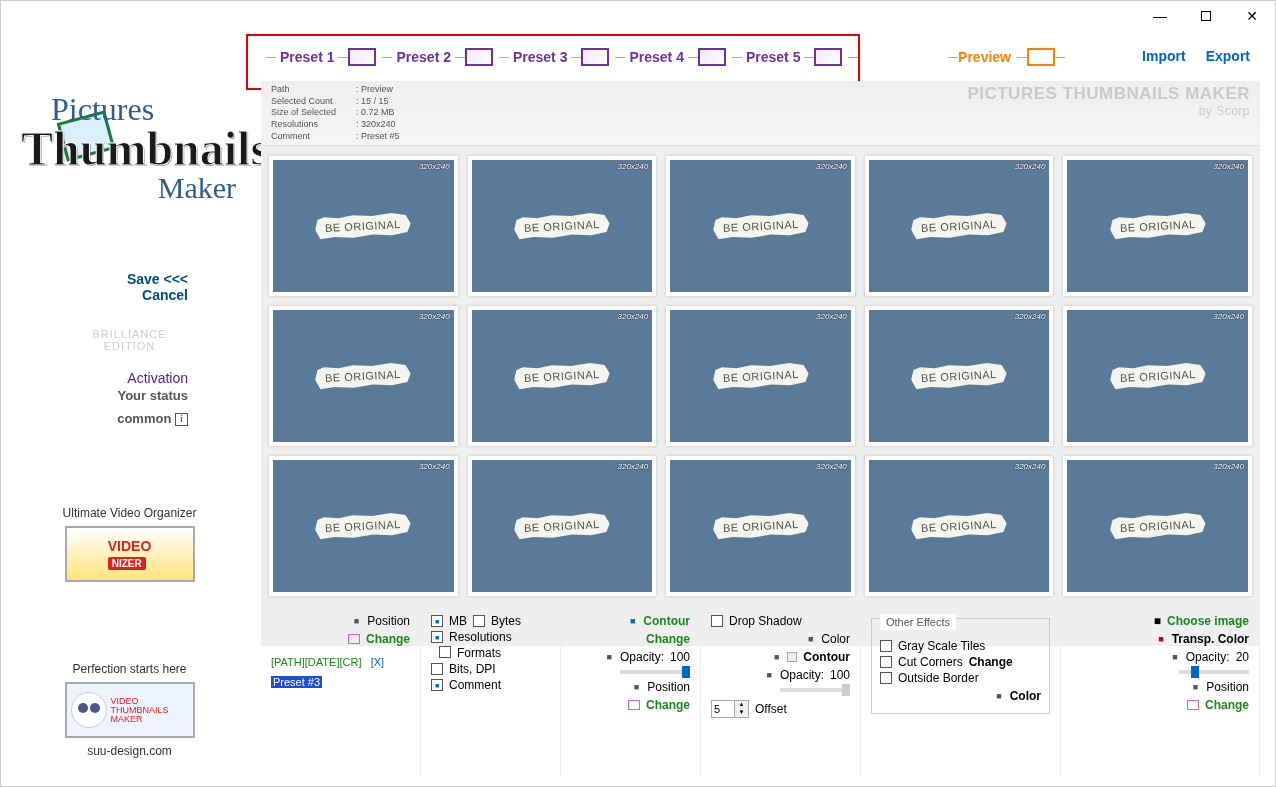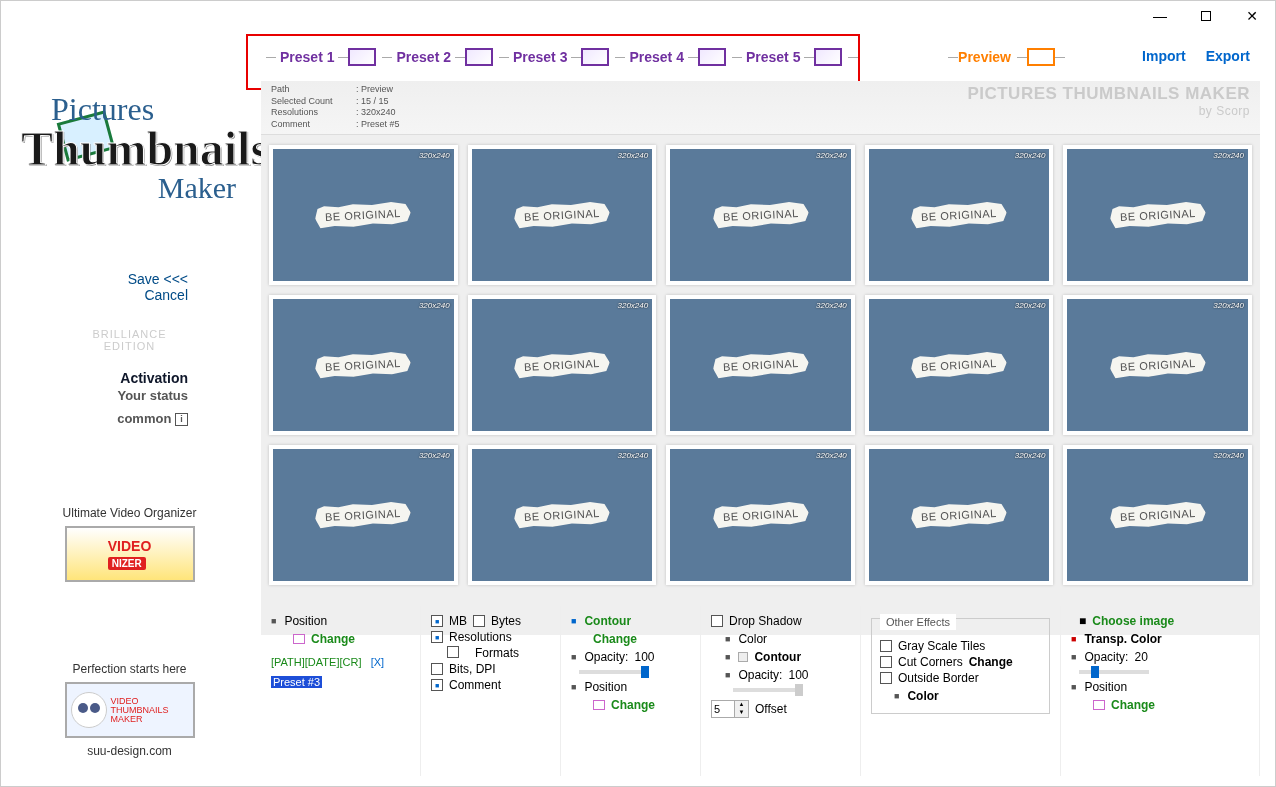--- a/index.html
+++ b/index.html
@@ -21,25 +21,25 @@
 .preview-swatch { width:28px; height:18px; border:2px solid #ff7f00; display:inline-block; background:#fff;}
 .import-export { position:absolute; top:14px; right:10px; display:flex; gap:20px; font-weight:bold; color:#0066cc; font-size:14px;}
 
 .sidebar { position:absolute; left:0; top:60px; width:245px; height:700px; padding:10px 8px 8px 20px;}
 .logo { width:220px; height:160px; position:relative; margin-top:20px;}
 .logo-text1 { font-family:"Brush Script MT", cursive; color:#2b5f8e; font-size:32px; position:absolute; left:30px; top:0;}
 .logo-text2 { font-family:"Brush Script MT", cursive; color:#1a1a1a; -webkit-text-stroke:1px #fff; font-size:48px; font-weight:bold; position:absolute; left:0; top:30px; text-shadow:1px 1px 0 #888;}
 .logo-text3 { font-family:"Brush Script MT", cursive; color:#2b5f8e; font-size:30px; position:absolute; right:5px; top:80px;}
 .logo-frame { position:absolute; left:40px; top:25px; width:50px; height:40px; border:3px solid #1a7a3a; transform:rotate(-15deg); background:#d8f0ff;}
 
-.side-links { margin-top:20px; text-align:right; padding-right:50px; font-size:14px; font-weight:normal;}
+.side-links { margin-top:20px; text-align:right; padding-right:50px; font-size:14px; font-weight:bold;}
 .save-link { color:#004b87; }
 .cancel-link { color:#004b87; }
 .brilliance { margin-top:25px; color:#ccc; font-size:11px; text-align:center; letter-spacing:1px;}
-.activation { margin-top:18px; color:#0f172a; font-weight:bold; text-align:right; padding-right:50px; font-size:14px;}
+.activation { margin-top:18px; color:#4c1d95; font-weight:normal; text-align:right; padding-right:50px; font-size:14px;}
 .your-status { text-align:right; padding-right:50px; color:#555; font-size:13px; margin-top:2px;font-weight:bold;}
 .common { text-align:right; padding-right:50px; color:#555; font-size:13px; font-weight:bold; margin-top:8px;}
 .common .info-icon { display:inline-block; width:13px; height:13px; border:1px solid #555; font-size:9px; text-align:center; line-height:11px; vertical-align:middle;}
 
 .promo { text-align:center; margin-top:80px; font-size:12px; color:#333;}
 .promo-box { width:130px; height:56px; margin:6px auto; border:2px solid #aaa; background:linear-gradient(#fff,#ffe57a); display:flex; align-items:center; justify-content:center;}
 .videonizer { font-size:14px; font-weight:bold;}
 .videonizer .v { color:#e02020;}
 .videonizer .n { background:#e02020; color:#fff; padding:1px 4px; border-radius:2px; font-size:10px;}
 .owlbox { width:130px; height:56px; border:2px solid #aaa; margin:6px auto; background:#eef4ff; display:flex; align-items:center; padding:4px; gap:4px;}
@@ -58,21 +58,21 @@
 
 .thumbwrap { background:#efefef; padding:10px 8px; height:500px; overflow:hidden;}
 .thumbgrid { display:grid; grid-template-columns:repeat(5,1fr); gap:10px;}
 .thumb { background:#5a7a9a; height:140px; border:4px solid #fff; box-shadow:0 0 3px rgba(0,0,0,.2); position:relative; display:flex; align-items:center; justify-content:center;}
 .thumb .paper { background:#f5f5f0; padding:6px 10px; transform:rotate(-3deg); box-shadow:2px 2px 4px rgba(0,0,0,.4); font-size:11px; font-weight:500; color:#555; letter-spacing:0.5px; clip-path:polygon(3% 15%,10% 5%,25% 12%,40% 3%,60% 10%,80% 2%,95% 14%,100% 50%,96% 85%,80% 95%,60% 88%,40% 97%,20% 90%,5% 96%,0% 55%);}
 .thumb .res { position:absolute; top:2px; right:4px; font-size:8px; color:#fff; text-shadow:0 0 2px #000; font-style:italic;}
 
 .controls { position:absolute; left:0; right:0; bottom:0; height:170px; display:flex; font-size:12px;}
 .col { padding:6px 10px; border-right:1px solid #eee;}
 .bullet { list-style:none; }
-.bullet li { padding:2px 0; display:flex; align-items:center; gap:6px;}
+.bullet li { padding:2px 0; display:flex; align-items:center; gap:6px;justify-content:flex-end;}
 .bullet li::before { content:"■"; font-size:9px; color:#555; margin-right:2px;}
 .bullet li.nob::before { content:"";}
 .green { color:#1a8a1a; font-weight:bold;}
 .red-sq::before { color:#cc0000 !important;}
 .bl-sq::before { color:#0066cc !important;}
 .chk { width:12px; height:12px; border:1px solid #555; display:inline-flex; align-items:center; justify-content:center; font-size:9px; background:#fff;}
 .chk.on { background:#fff; color:#0066cc;}
 .chk.on::after{content:"■"; color:#0066cc; font-size:7px;}
 .slider { width:70px; height:4px; background:#ddd; display:inline-block; position:relative; margin:2px 0;}
 .slider .k { position:absolute; width:8px; height:12px; background:#0066cc; top:-4px;}
@@ -187,20 +187,24 @@
     <div class="metabar">
       <div>
           <span class="k">Path</span>
           <span>: Preview</span>
         </div>
       <div>
           <span class="k">Selected Count</span>
           <span>: 15 / 15</span>
         </div>
       <div>
+          <span class="k">Size of Selected</span>
+          <span>: 0.72 MB</span>
+        </div>
+      <div>
           <span class="k">Resolutions</span>
           <span>: 320x240</span>
         </div>
       <div>
           <span class="k">Comment</span>
           <span>: Preset #5</span>
         </div>
     </div>
     <div class="apptitle"><span>PICTURES THUMBNAILS MAKER</span><span class="sub">by Scorp</span></div>
   </div>
@@ -291,21 +295,21 @@
       <div style="display:flex;align-items:center;gap:6px;margin:2px 0;">
           <span class="chk on"></span>
           <span>MB</span> 
           <span class="chk"></span>
           <span>Bytes</span>
         </div>
       <div style="display:flex;align-items:center;gap:6px;margin:2px 0;">
           <span class="chk on"></span>
           <span>Resolutions</span>
         </div>
-      <div style="display:flex;gap:16px;margin:2px 16px;">
+      <div style="display:flex;gap:6px;margin:2px 8px;">
           <span class="chk"></span>
           <span>Formats</span>
         </div>
       <div style="display:flex;align-items:center;gap:6px;margin:2px 0;">
           <span class="chk"></span>
           <span>Bits, DPI</span>
         </div>
       <div style="display:flex;align-items:center;gap:6px;margin:2px 0;">
           <span class="chk on"></span>
           <span>Comment</span>

